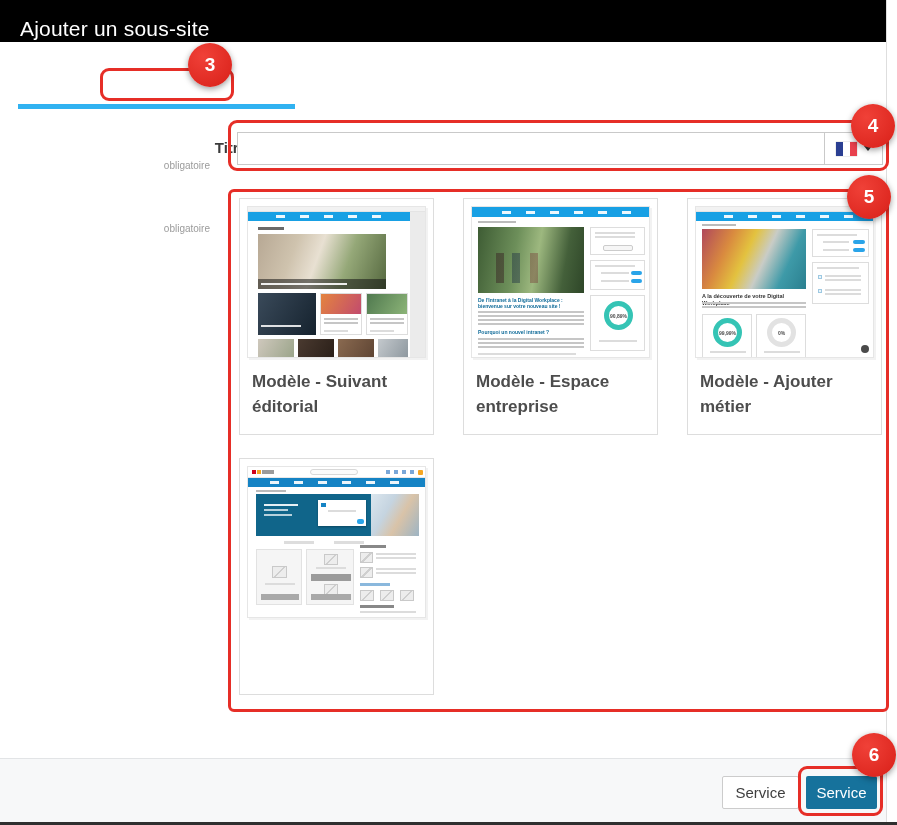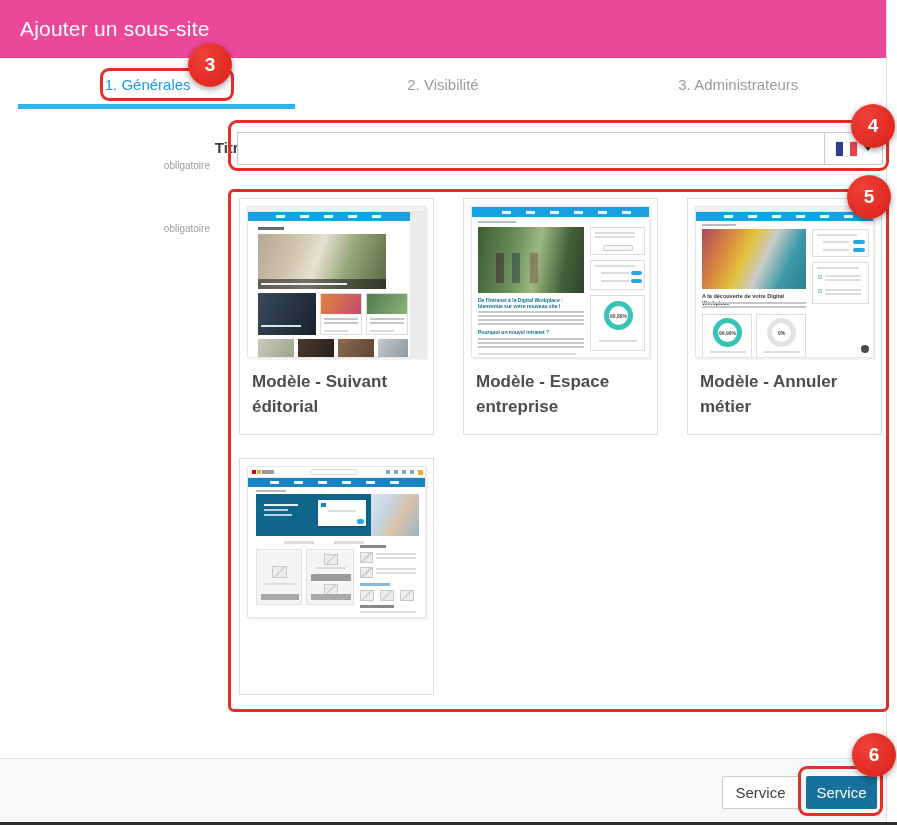--- a/index.html
+++ b/index.html
@@ -2,21 +2,21 @@
 <html><head>
 <meta charset="utf-8">
 <style>
   * { margin:0; padding:0; box-sizing:border-box; }
   html,body { background:#fff; }
   body { font-family:"Liberation Sans","DejaVu Sans",sans-serif; }
   .page { position:relative; width:897px; height:825px; background:#fff; overflow:hidden; }
   .abs { position:absolute; }
 
   
-  .hdr { position:absolute; left:0; top:0; width:886px; height:58px; background:#ec4899; }
+  .hdr { position:absolute; left:0; top:0; width:886px; height:42px; background:#000000; }
   .hdr-title { position:absolute; left:20px; top:0; height:58px; line-height:58px; color:#fff; font-size:21px; font-weight:400; letter-spacing:.2px; }
   .right-strip { position:absolute; left:886px; top:0; width:11px; height:822px; background:#fff; border-left:1px solid #dedede; }
 
   
   .tabs { position:absolute; left:0; top:58px; width:886px; height:52px; display:flex; background:#fff; }
   .tab { flex:1; display:flex; align-items:center; justify-content:center; font-size:15px; color:#9b9b9b; cursor:pointer; }
   .tab.active { color:#1a9ae6; }
   .tab-underline { position:absolute; left:18px; top:104px; width:277px; height:5px; background:#30b2f1; }
 
   
@@ -65,25 +65,20 @@
 </head>
 <body>
 
 <div class="page">
 
   <div class="hdr">
     <div class="hdr-title">Ajouter un sous-site</div>
   </div>
   <div class="right-strip"></div>
 
-  <div class="tabs">
-    <div class="tab active">1. Générales</div>
-    <div class="tab">2. Visibilité</div>
-    <div class="tab">3. Administrateurs</div>
-  </div>
   <div class="tab-underline"></div>
 
   <div class="red-outline" style="left:100px; top:68px; width:134px; height:33px;"></div>
   <div class="badge" style="left:188px; top:43px;">3</div>
 
   <div class="lbl lbl-main" style="top:139px;">Titre</div>
   <div class="lbl lbl-sub" style="top:160px;">obligatoire</div>
 
   <div class="red-outline" style="left:228px; top:120px; width:661px; height:51px;"></div>
   <div class="input-wrap">
@@ -197,21 +192,21 @@
       </div>
       <div class="abs bx" style="left:116px;top:55px;width:57px;height:42px;">
         <div class="abs lnl" style="left:4px;top:4px;width:42px;height:3px;"></div>
         <div class="abs" style="left:5px;top:12px;width:4px;height:4px;border:1px solid #9ec9e2;background:#eaf5fb;"></div>
         <div class="abs lnl" style="left:12px;top:12px;width:36px;height:8px;"></div>
         <div class="abs" style="left:5px;top:26px;width:4px;height:4px;border:1px solid #9ec9e2;background:#eaf5fb;"></div>
         <div class="abs lnl" style="left:12px;top:26px;width:36px;height:8px;"></div>
       </div>
       <div class="abs" style="right:4px;bottom:4px;width:8px;height:8px;border-radius:50%;background:#4a4a4a;"></div>
     </div>
-    <div class="card-title">Modèle - Annuler métier</div>
+    <div class="card-title">Modèle - Ajouter métier</div>
   </div>
 
   <div class="card" style="left:239px; top:458px;">
     <div class="thumb">
       <div class="abs" style="left:0;top:0;width:179px;height:11px;background:#fff;border-bottom:1px solid #e8e8e8;">
         <div class="abs" style="left:4px;top:3px;width:4px;height:4px;background:#d0021b;"></div>
         <div class="abs" style="left:9px;top:3px;width:4px;height:4px;background:#f5a623;"></div>
         <div class="abs" style="left:14px;top:3px;width:12px;height:4px;background:#9b9b9b;"></div>
         <div class="abs" style="left:62px;top:2px;width:48px;height:6px;border:1px solid #d8d8d8;border-radius:3px;background:#fbfbfb;"></div>
         <div class="abs" style="left:138px;top:3px;width:30px;height:4px;background:repeating-linear-gradient(90deg,#7aa7d8 0 4px,transparent 4px 8px);"></div>

